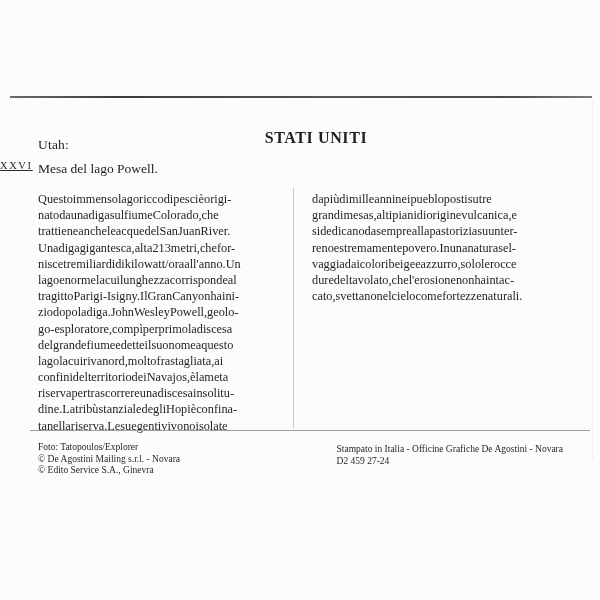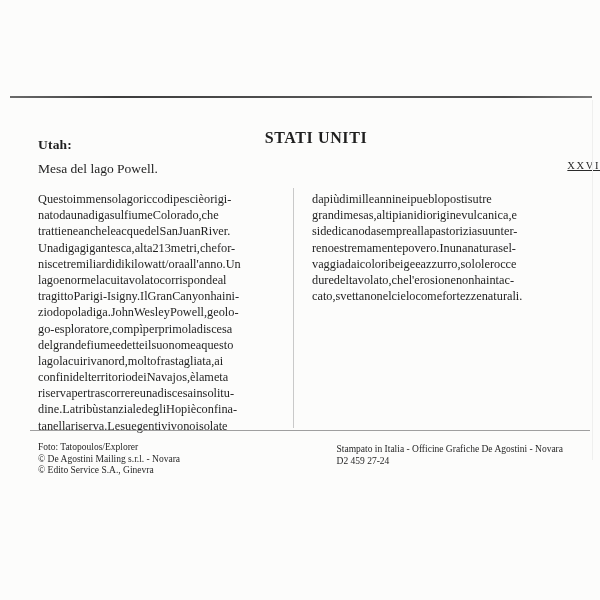--- a/index.html
+++ b/index.html
@@ -11,35 +11,35 @@
     position:relative;
     overflow:hidden;
   }
   .page{position:absolute;inset:0;background:#fcfcfb;}
   .top-rule{
     position:absolute;left:10px;top:96px;width:582px;height:2px;
     background:linear-gradient(90deg,#6a6a6a,#3d3d3d 18%,#555 55%,#4a4a4a 85%,#7a7a7a);
   }
   .region-label{
     position:absolute;left:38px;top:137px;
-    font-size:13.5px;font-weight:bold;letter-spacing:.2px;
+    font-size:13.5px;font-weight:normal;letter-spacing:.2px;
   }
   .card-subtitle{
     position:absolute;left:38px;top:161px;
     font-size:13.5px;
     text-align:center;
   }
   .card-title{
     position:absolute;left:0;right:0;top:129px;
     text-align:center;
     font-size:16px;font-weight:bold;letter-spacing:.6px;margin-left:32px;
   }
   .card-numeral{
     position:absolute;left:0;right:0;top:160px;
-    text-align:right;
+    text-align:left;
     font-size:10.5px;letter-spacing:1.6px;color:#2a2a2a;text-decoration:underline;
   }
   .body-col{
     position:absolute;top:191px;
     font-size:12.3px;
   }
   .body-col-left{left:38px;width:249px;}
   .body-col-right{left:312px;width:258px;}
   .jline{
     display:flex;justify-content:flex-start;align-items:baseline;
@@ -132,21 +132,21 @@
         <span>di</span>
         <span>kilowatt/ora</span>
         <span>all'anno.</span>
         <span>Un</span>
       </div>
       <div class="jline">
         <span>lago</span>
         <span>enorme</span>
         <span>la</span>
         <span>cui</span>
-        <span>tavolato</span>
+        <span>lunghezza</span>
         <span>corrisponde</span>
         <span>al</span>
       </div>
       <div class="jline">
         <span>tragitto</span>
         <span>Parigi-Isigny.</span>
         <span>Il</span>
         <span>Gran</span>
         <span>Canyon</span>
         <span>ha</span>

